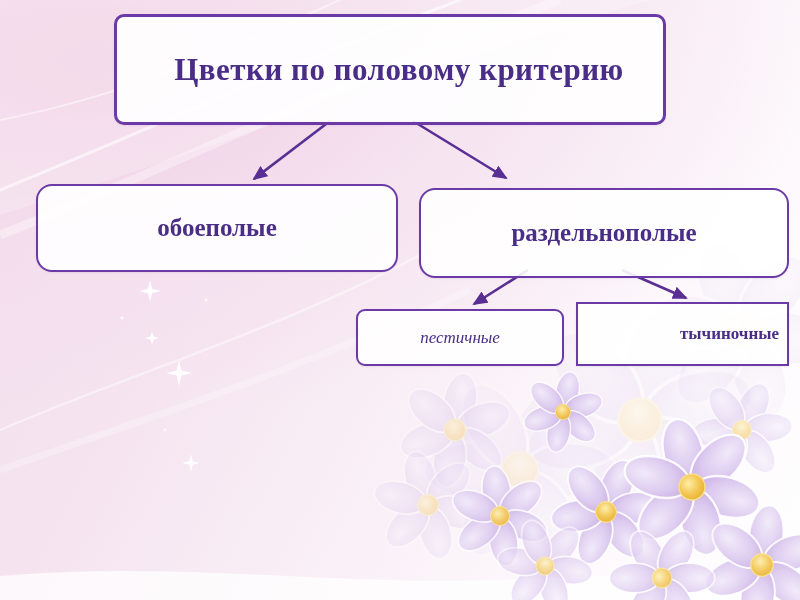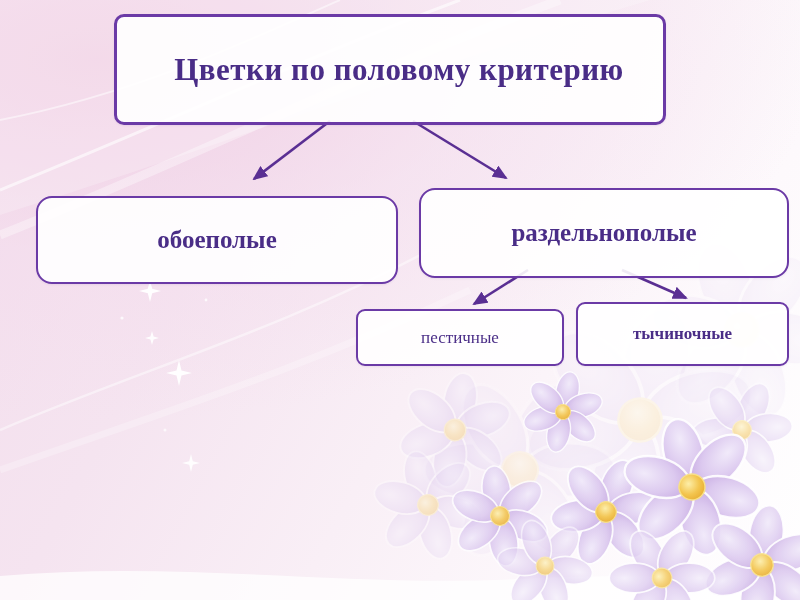--- a/index.html
+++ b/index.html
@@ -13,25 +13,25 @@
   svg.layer{position:absolute;left:0;top:0;width:800px;height:600px;pointer-events:none;}
   .box{
     position:absolute;display:flex;align-items:center;justify-content:center;
     background:rgba(255,255,255,0.9);
     border:2px solid #6b3aa6;border-radius:12px;
     color:#4a2d87;text-align:center;
     box-shadow:0 1px 2px rgba(90,50,140,0.08);
   }
   .box-title{left:114px;top:14px;width:546px;height:105px;border-width:3px;border-radius:10px;}
   .box-title .lbl{font-size:31px;font-weight:700;letter-spacing:0.5px;margin-left:18px;}
-  .box-left{left:36px;top:196px;width:358px;height:84px;border-radius:16px;}
+  .box-left{left:36px;top:184px;width:358px;height:84px;border-radius:16px;}
   .box-right{left:419px;top:188px;width:366px;height:86px;border-radius:16px;}
   .box-left .lbl,.box-right .lbl{font-size:25px;font-weight:700;}
-  .box-subleft{left:356px;top:309px;width:204px;height:53px;border-radius:9px;}
-  .box-subright{left:576px;top:302px;width:209px;height:60px;border-radius:9px;}
+  .box-subleft{left:356px;top:309px;width:204px;height:53px;border-radius:9px;font-style:italic;}
+  .box-subright{left:576px;top:302px;width:209px;height:60px;border-radius:0;justify-content:flex-end;}
   .box-subleft .lbl{font-size:17px;font-weight:400;}
   .box-subright .lbl{font-size:17px;font-weight:700;}
   .lbl{padding:0 8px;}
 </style>
 </head>
 <body>
 
 <div class="slide">
 
   <svg class="layer" viewBox="0 0 800 600" aria-hidden="true">

